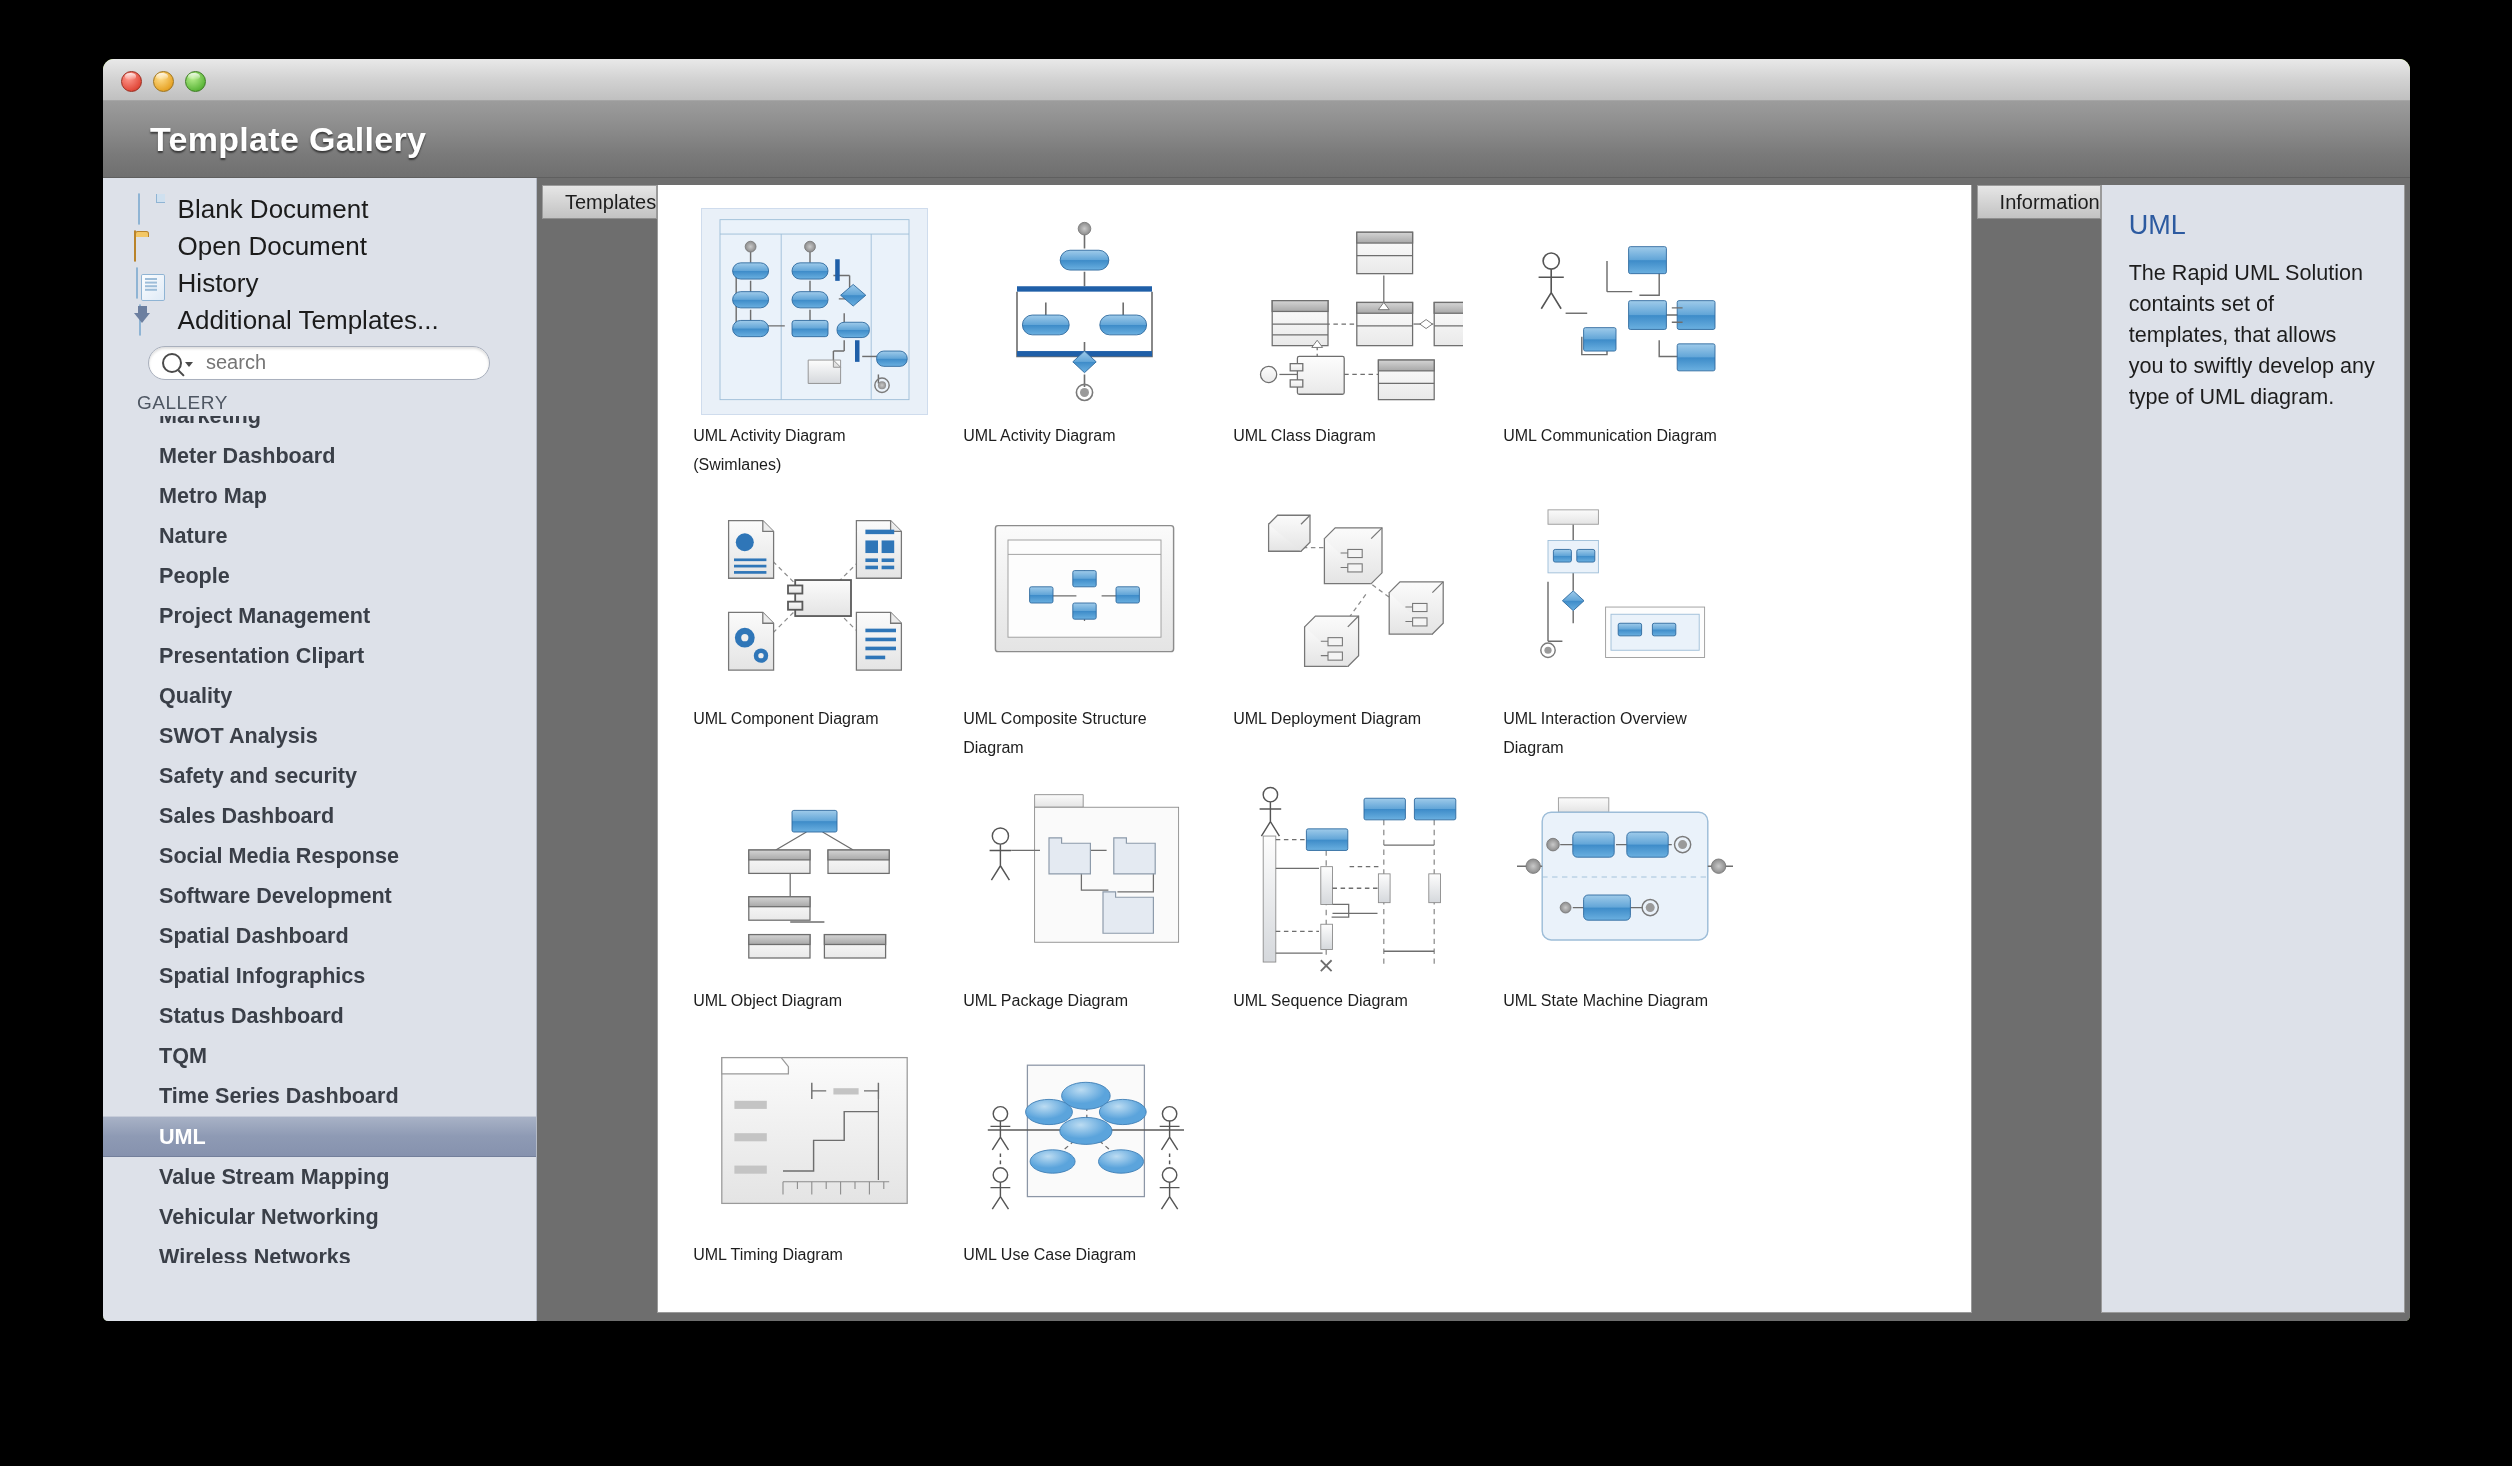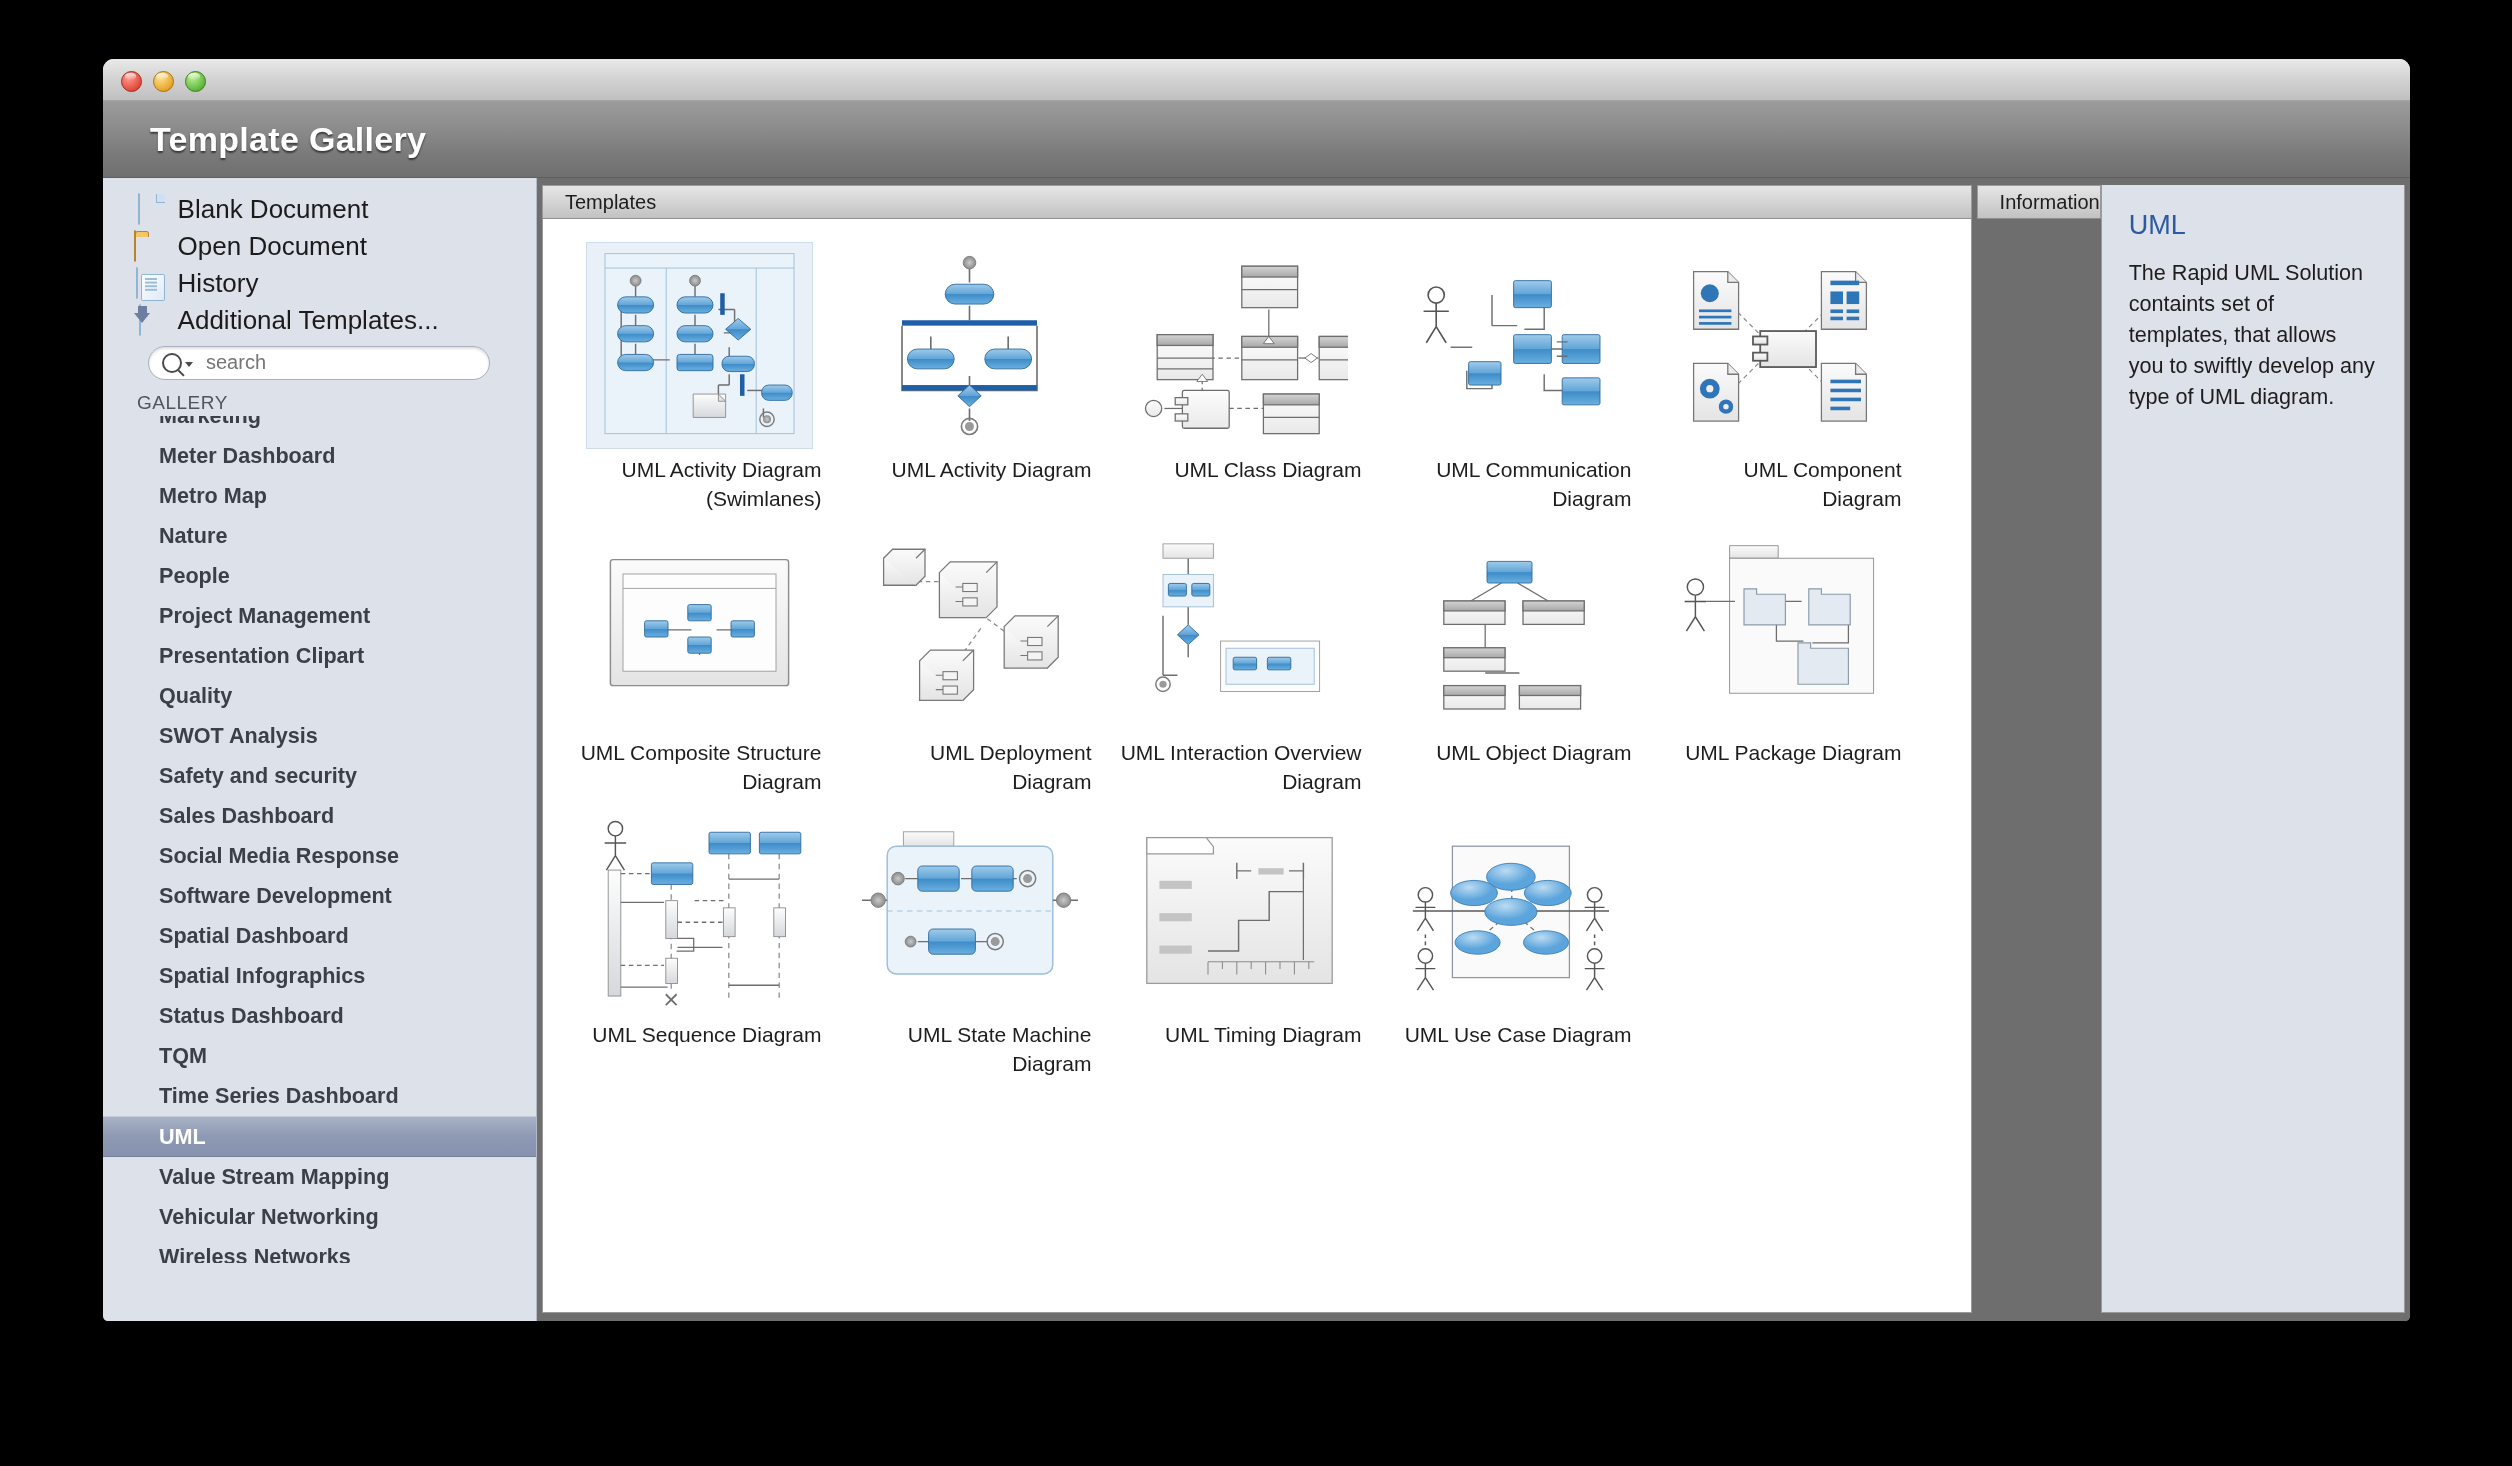--- a/index.html
+++ b/index.html
@@ -69,31 +69,31 @@
 
   .gal-head{font-size:19px;color:#4e5662;padding:3.6px 0 1.8px 34px;letter-spacing:0.5px;}
   .gallery{position:relative;height:847px;overflow:hidden;font-weight:bold;}
   .gal-list{position:absolute;left:0;top:-20px;width:100%;}
   .gal-item{height:40px;line-height:40px;padding-left:56px;font-size:21.6px;color:#3a3f48;cursor:default;
     box-sizing:border-box;}
   .gal-item.sel{background:linear-gradient(to bottom,#a8b2c6 0%,#8e9ab4 50%,#8692ae 100%);
     color:#fff;border-top:0.9px solid #c6ccd9;border-bottom:0.9px solid #737f9b;height:41px;line-height:40px;}
 
   
-  .center{flex:1;display:flex;flex-direction:column;background:#6e6e6e;padding:7.2px 5.4px 9px 5.4px;box-sizing:border-box;}
+  .center{flex:1;display:flex;flex-direction:row;background:#6e6e6e;padding:7.2px 5.4px 9px 5.4px;box-sizing:border-box;}
   .panel-head{height:34px;background:linear-gradient(to bottom,#e6e6e6,#c2c2c2);
     border:0.9px solid #9a9a9a;border-bottom:0.9px solid #8e8e8e;display:flex;align-items:center;
     font-size:20px;color:#1d1d1d;padding-left:21.6px;box-sizing:border-box;}
   .panel-body{flex:1;background:#fff;border:0.9px solid #9a9a9a;border-top:none;overflow:hidden;position:relative;}
 
   .grid{display:flex;flex-wrap:wrap;padding:23.4px 9px 0 21.6px;}
   .cell{width:270px;margin:0 0 12.6px 0;display:flex;flex-direction:column;align-items:center;cursor:default;}
   .thumb{width:225px;height:205px;display:flex;align-items:center;justify-content:center;position:relative;}
   .thumb.sel{background:#e9f0f8;outline:0.9px solid #cfdced;}
-  .cap{font-size:21px;color:#1d1d1d;text-align:right;line-height:29px;margin-top:7.2px;width:243px;}
+  .cap{font-size:16px;color:#1d1d1d;text-align:left;line-height:29px;margin-top:7.2px;width:243px;}
 
   
   .info{width:433px;display:flex;flex-direction:row;background:#6e6e6e;padding:7.2px 5.4px 9px 0;box-sizing:border-box;}
   .info .panel-body{background:#dde1e9;padding:21.6px 27px;box-sizing:border-box;border-top:none;}
   .info-title{color:#2c5aa0;font-size:27px;margin:3.6px 0 16px 0;}
   .info-text{font-size:21.6px;color:#1d1d1d;line-height:31px;}
 
   svg{display:block;}
 </style>
 </head>

